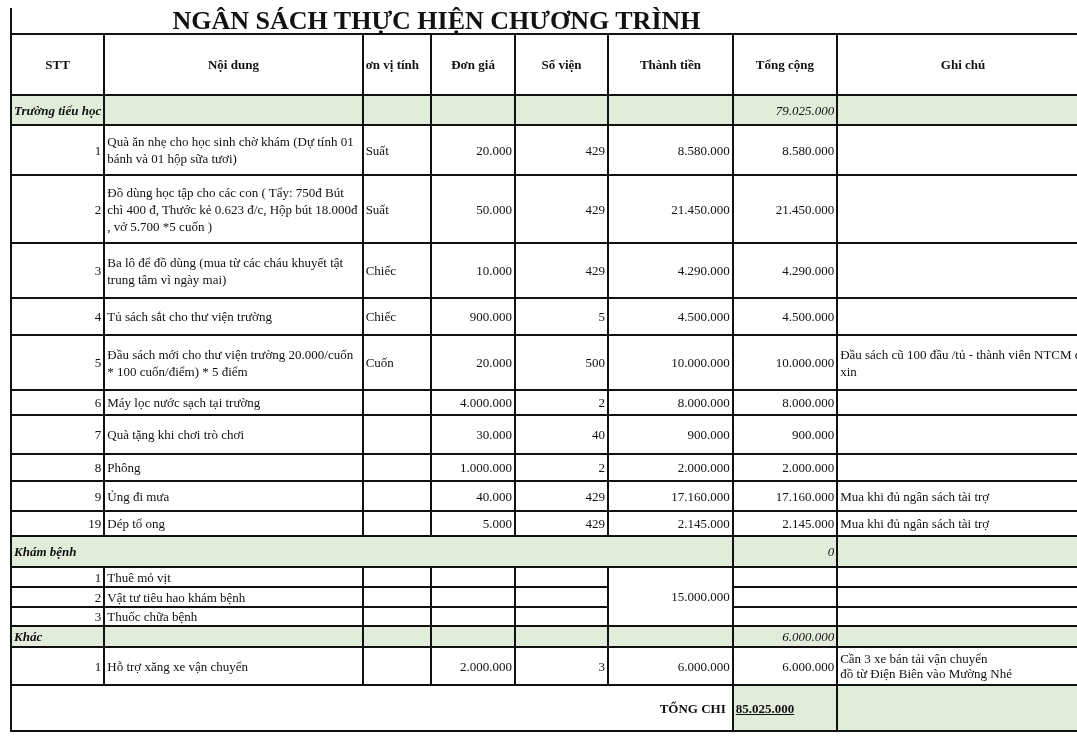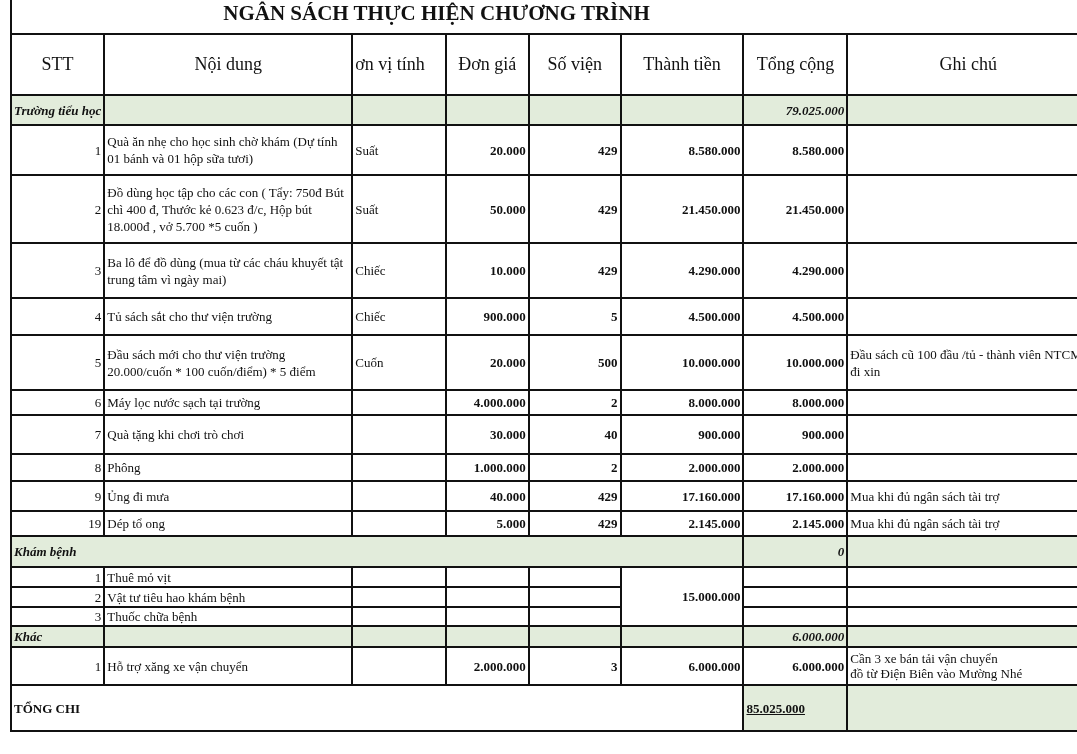--- a/index.html
+++ b/index.html
@@ -1,32 +1,32 @@
 <!DOCTYPE html>
 <html><head>
 <meta charset="utf-8">
 <style>
   html, body { margin: 0; padding: 0; background: #ffffff; }
   body { width: 1077px; height: 754px; overflow: hidden; position: relative;
          font-family: "Liberation Serif", "DejaVu Serif", serif; color: #111; }
   .sheet { position: absolute; left: 10px; top: 0; width: 1080px; }
-  .title { position: absolute; left: 0; top: 0; width: 851px; height: 33px;
+  .title { position: absolute; left: 0; top: 8px; width: 851px; height: 33px;
            border-left: 2px solid #111; box-sizing: border-box;
-           text-align: center; font-weight: bold; font-size: 21px; line-height: 26px; padding-top: 0; }
+           text-align: center; font-weight: bold; font-size: 26px; line-height: 26px; padding-top: 0; }
   table { position: absolute; left: 0; top: 33px; border-collapse: collapse; table-layout: fixed; }
   td, th { border: 2px solid #111; padding: 0 2px; font-size: 13px; line-height: 17px; vertical-align: middle; overflow: hidden; }
-  th { font-weight: normal; text-align: center; font-size: 18px; white-space: nowrap; }
-  .num { text-align: right; white-space: nowrap; font-weight: bold; }
+  th { font-weight: bold; text-align: center; font-size: 13px; white-space: nowrap; }
+  .num { text-align: right; white-space: nowrap; }
   .stt { text-align: right; }
   .green { background: #e2ecdb; }
   .section-label { font-weight: bold; font-style: italic; white-space: nowrap; overflow: visible; }
-  .section-total { font-weight: bold; font-style: italic; text-align: right; }
-  .grand-label { font-weight: bold; padding-right: 6px; }
+  .section-total { font-weight: normal; font-style: italic; text-align: right; }
+  .grand-label { font-weight: bold; text-align: right; padding-right: 6px; }
   .grand-total { font-weight: bold; text-align: left; text-decoration: underline; }
-  .unit-head { text-align: right; overflow: hidden; padding-right: 20px; }
+  .unit-head { text-align: right; overflow: hidden; padding-right: 11px; }
   .note { font-size: 13px; line-height: 17px; }
 </style>
 </head>
 <body>
 
 <div class="sheet">
   <div class="title">NGÂN SÁCH THỰC HIỆN CHƯƠNG TRÌNH</div>
 
   <table>
     <colgroup>

